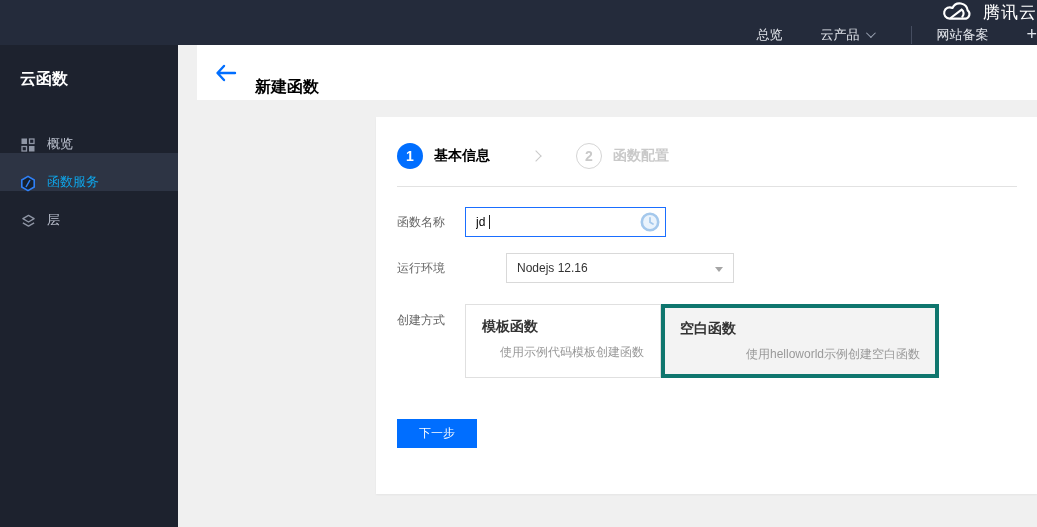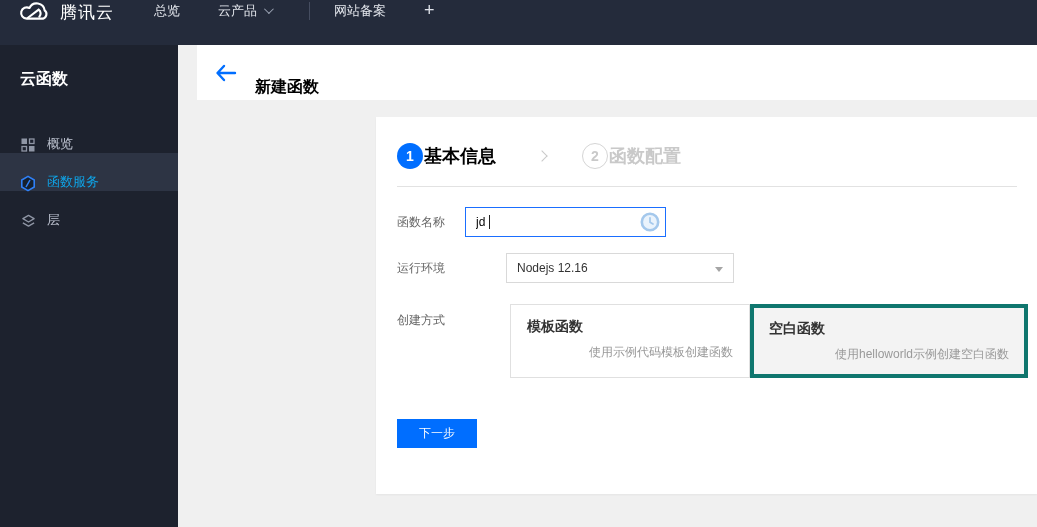--- a/index.html
+++ b/index.html
@@ -6,22 +6,22 @@
   html, body { width: 1037px; height: 527px; overflow: hidden; }
   body {
     font-family: "Liberation Sans", "DejaVu Sans", sans-serif;
     background: #f0f0f0;
     position: relative;
   }
 
   
   .topbar {
     position: absolute; top: 0; left: 0; right: 0; height: 45px;
-    background: #242b3b; display: flex; align-items: flex-start;
-    padding-left: 18px; color: #e3e6ec;
+    background: #242b3b; display: flex; align-items: flex-end;
+    padding-left: 18px; color: #e3e6ec; flex-direction: column;
   }
   .brand { display: flex; align-items: center; cursor: pointer; }
   .brand svg { display: block; }
   .brand-name { color: #ffffff; font-size: 17px; margin-left: 10px; letter-spacing: 1px; }
   .top-nav { display: flex; align-items: center; margin-left: 40px; font-size: 13px; }
   .top-nav-item { display: flex; align-items: center; cursor: pointer; color: #e3e6ec; margin-right: 38px; }
   .chevron-down {
     width: 7px; height: 7px; border-right: 1.5px solid #9aa2b2; border-bottom: 1.5px solid #9aa2b2;
     transform: rotate(45deg) translateY(-2px); margin-left: 7px; display: inline-block;
   }
@@ -57,21 +57,21 @@
   }
 
   
   .steps { display: flex; align-items: center; }
   .step-circle {
     width: 26px; height: 26px; border-radius: 50%; display: inline-flex;
     align-items: center; justify-content: center; font-size: 14px; font-weight: bold;
   }
   .step-circle.active { background: #006eff; color: #ffffff; }
   .step-circle.inactive { background: #ffffff; border: 1px solid #d5d5d5; color: #c9c9c9; }
-  .step-label { font-size: 18px; font-weight: bold; margin-left: 1px; }
+  .step-label { font-size: 14px; font-weight: bold; margin-left: 11px; }
   .step-label.active { color: #000000; }
   .step-label.inactive { color: #c9c9c9; }
   .step-chevron {
     width: 8px; height: 8px; border-right: 1.5px solid #c9c9c9; border-top: 1.5px solid #c9c9c9;
     transform: rotate(45deg); margin: 0 36px 0 42px;
   }
   .steps-divider { border-top: 1px solid #e2e2e2; margin-top: 17px; }
 
   
   .form { margin-top: 20px; }
@@ -96,23 +96,23 @@
     position: relative; width: 228px; height: 30px; border: 1px solid #d9d9d9;
     background: #ffffff; font-size: 12px; color: #333333; line-height: 28px;
     padding-left: 10px; cursor: pointer;
   }
   .select-caret {
     position: absolute; right: 10px; top: 13px; width: 0; height: 0;
     border-left: 4px solid transparent; border-right: 4px solid transparent;
     border-top: 5px solid #a5a5a5;
   }
 
-  .row-method { margin-top: 21px; gap: 45px; }
+  .row-method { margin-top: 21px; }
   .method-cards { display: flex; }
-  .method-card { width: 240px; height: 74px; padding: 13px 16px; cursor: pointer; }
+  .method-card { width: 196px; height: 74px; padding: 13px 16px; cursor: pointer; }
   .method-card.unselected { border: 1px solid #e0e0e0; background: #ffffff; }
   .method-card.selected { border: 4px solid #0f766e; background: #f3f3f3; width: 278px; padding: 12px 15px; }
   .method-title { font-size: 14px; font-weight: bold; color: #333333; }
   .method-desc { font-size: 12px; color: #999999; margin-top: 8px; text-align: right; }
 
   .next-btn {
     margin-top: 41px; width: 80px; height: 29px; background: #006eff; color: #ffffff;
     font-size: 12px; border: none; cursor: pointer; font-family: "Liberation Sans", sans-serif;
   }
 </style>

